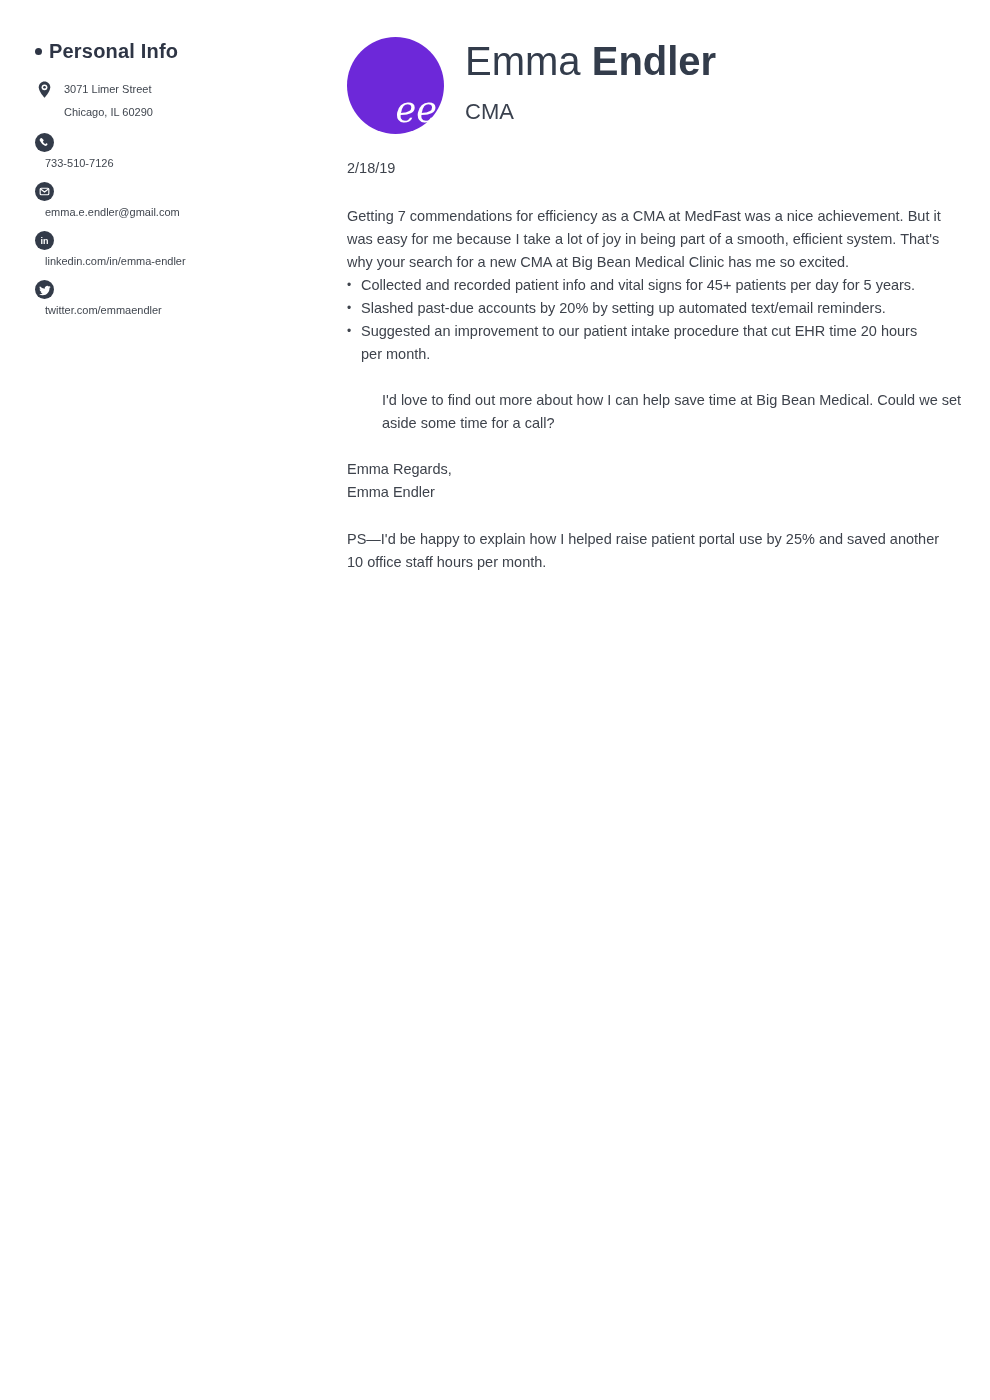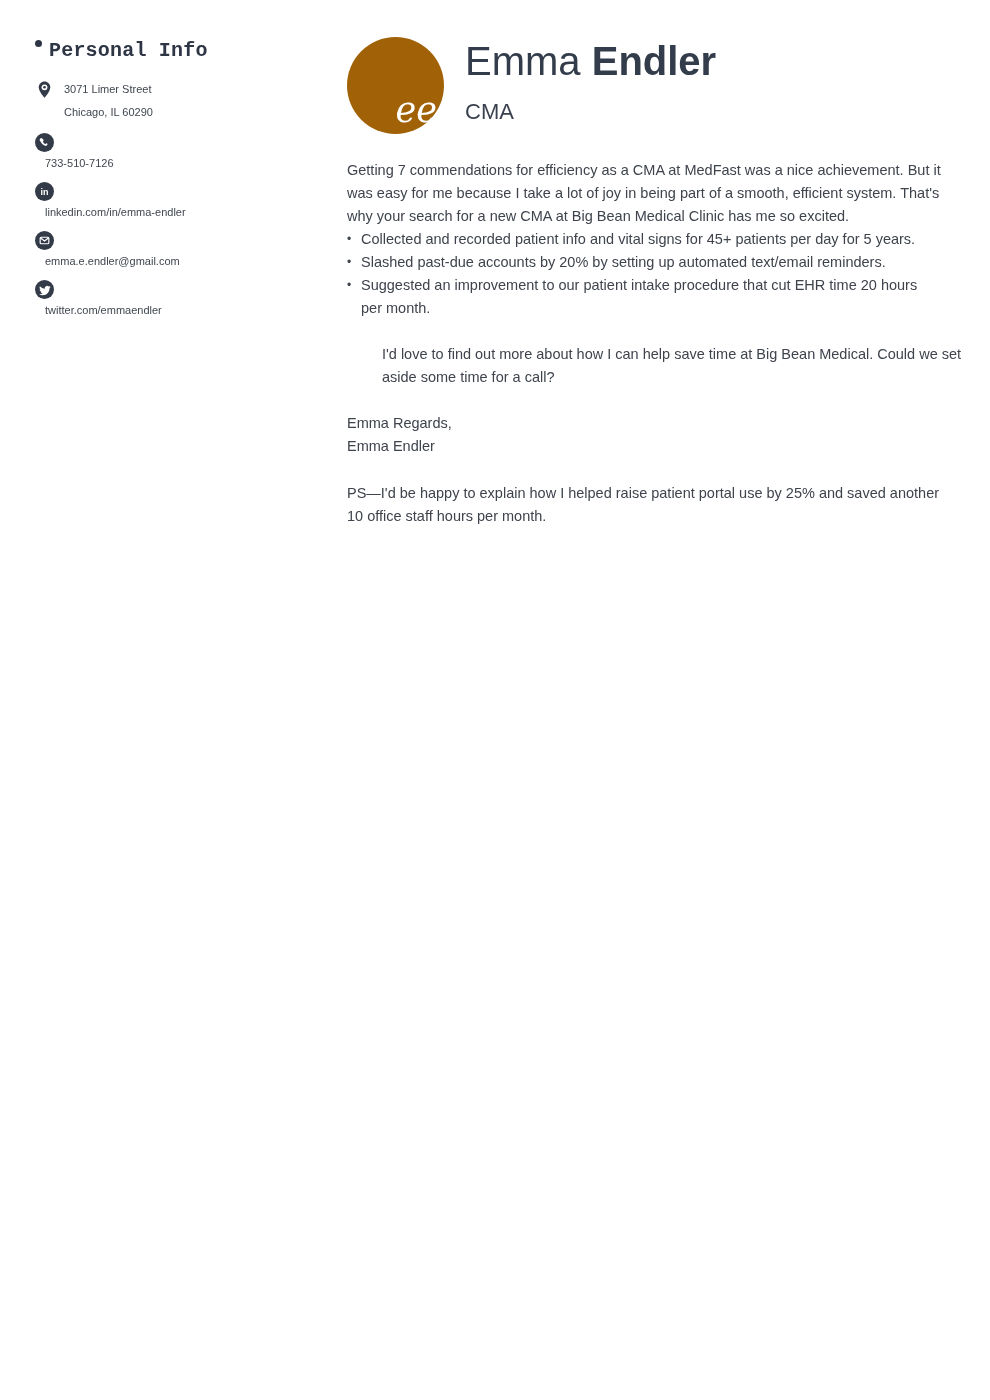--- a/index.html
+++ b/index.html
@@ -6,39 +6,39 @@
   .page{
     position:relative;
     width:990px;height:1400px;
     background:#ffffff;
     font-family:"Liberation Sans",sans-serif;
     color:#3e434c;
     overflow:hidden;
   }
   
   .sidebar{position:absolute;left:35px;top:40px;width:290px;}
-  .sidebar-heading{display:flex;font-family:Liberation Mono, monospace;}
+  .sidebar-heading{display:flex;align-items:center;}
   .heading-dot{width:7px;height:7px;border-radius:50%;background:#2e3545;margin-right:7px;flex:0 0 auto;}
   .sidebar-heading h2{
     margin:0;font-size:20px;line-height:22px;font-weight:bold;color:#2e3545;letter-spacing:.2px;
   }
   .contact-list{margin-top:16px;}
   .contact-item{display:flex;align-items:flex-start;}
   .contact-item.multi{margin-bottom:7px;}
   .contact-item.single{margin-bottom:5px;flex-direction:column;}
   .contact-icon{flex:0 0 19px;width:19px;height:19px;margin-top:2px;}
   .contact-text{
     margin-left:10px;font-size:11px;line-height:23px;color:#40464f;white-space:pre-line;
   }
   
   .main{position:absolute;left:347px;top:37px;width:643px;}
   .header-row{display:flex;align-items:flex-start;}
   .avatar{
     position:relative;width:97px;height:97px;border-radius:50%;
-    background:#a16207;flex:0 0 auto;
+    background:#6d28d9;flex:0 0 auto;
   }
   .avatar-initials{
     position:absolute;right:7px;bottom:6px;
     font-family:"DejaVu Serif",serif;font-style:italic;
     font-size:35px;line-height:35px;color:#ffffff;
   }
   .name-block{margin-left:21px;padding-top:2px;}
   .name-line{font-size:40px;line-height:44px;color:#333c4b;font-weight:400;}
   .name-line .last{font-weight:700;}
   .job-title{font-size:22px;line-height:26px;color:#3a414e;margin-top:16px;}
@@ -85,32 +85,32 @@
         <svg class="contact-icon" viewBox="0 0 18 18">
           <circle cx="9" cy="9" r="9" fill="#333b49"></circle>
           <path d="M12.95 11.45l-1.4-1.4a.88.88 0 0 0-1.24 0l-.52.52a8.2 8.2 0 0 1-2.36-2.36l.52-.52a.88.88 0 0 0 0-1.24l-1.4-1.4a.88.88 0 0 0-1.24 0l-.55.55c-.42.42-.54 1.05-.28 1.6a10.1 10.1 0 0 0 4.92 4.92c.55.26 1.18.14 1.6-.28l.55-.55a.88.88 0 0 0 0-1.24z" fill="#ffffff"></path>
         </svg>
         <span class="contact-text">733-510-7126</span>
       </div>
 
       <div class="contact-item single">
         <svg class="contact-icon" viewBox="0 0 18 18">
           <circle cx="9" cy="9" r="9" fill="#333b49"></circle>
-          <text x="9" y="12.4" text-anchor="middle" font-family="Liberation Sans, sans-serif" font-size="8.5" font-weight="bold" fill="#ffffff">in</text>
+          <rect x="4.9" y="5.9" width="8.2" height="6.2" rx="1" fill="none" stroke="#ffffff" stroke-width="1.1"></rect>
+          <path d="M5.3 6.6 L9 9.5 L12.7 6.6" fill="none" stroke="#ffffff" stroke-width="1.1" stroke-linecap="round" stroke-linejoin="round"></path>
         </svg>
-        <span class="contact-text">linkedin.com/in/emma-endler</span>
+        <span class="contact-text">emma.e.endler@gmail.com</span>
       </div>
 
       <div class="contact-item single">
         <svg class="contact-icon" viewBox="0 0 18 18">
           <circle cx="9" cy="9" r="9" fill="#333b49"></circle>
-          <rect x="4.9" y="5.9" width="8.2" height="6.2" rx="1" fill="none" stroke="#ffffff" stroke-width="1.1"></rect>
-          <path d="M5.3 6.6 L9 9.5 L12.7 6.6" fill="none" stroke="#ffffff" stroke-width="1.1" stroke-linecap="round" stroke-linejoin="round"></path>
+          <text x="9" y="12.4" text-anchor="middle" font-family="Liberation Sans, sans-serif" font-size="8.5" font-weight="bold" fill="#ffffff">in</text>
         </svg>
-        <span class="contact-text">emma.e.endler@gmail.com</span>
+        <span class="contact-text">linkedin.com/in/emma-endler</span>
       </div>
 
       <div class="contact-item single">
         <svg class="contact-icon" viewBox="0 0 18 18">
           <circle cx="9" cy="9" r="9" fill="#333b49"></circle>
           <g transform="translate(3.2,3.4) scale(0.5)">
             <path d="M23.32 6.44c-.81.36-1.68.6-2.6.71a4.52 4.52 0 0 0 1.98-2.5c-.87.52-1.84.9-2.87 1.1a4.51 4.51 0 0 0-7.69 4.11 12.8 12.8 0 0 1-9.3-4.71 4.51 4.51 0 0 0 1.4 6.02c-.74-.02-1.44-.23-2.05-.57v.06a4.51 4.51 0 0 0 3.62 4.42c-.38.1-.78.16-1.19.16-.29 0-.57-.03-.85-.08a4.52 4.52 0 0 0 4.21 3.13 9.05 9.05 0 0 1-5.6 1.93c-.36 0-.72-.02-1.08-.06a12.77 12.77 0 0 0 6.92 2.03c8.3 0 12.84-6.88 12.84-12.84l-.01-.58a9.17 9.17 0 0 0 2.27-2.33z" fill="#ffffff"></path>
           </g>
         </svg>
         <span class="contact-text">twitter.com/emmaendler</span>
@@ -125,20 +125,21 @@
       <div class="avatar">
         <span class="avatar-initials">ee</span>
       </div>
       <div class="name-block">
         <div class="name-line"><span>Emma</span> <span class="last">Endler</span></div>
         <div class="job-title">CMA</div>
       </div>
     </div>
 
     <div class="letter">
+      <div class="block date">2/18/19</div>
 
 
 
       <div class="block para-1">Getting 7 commendations for efficiency as a CMA at MedFast was a nice achievement. But it
 was easy for me because I take a lot of joy in being part of a smooth, efficient system. That's
 why your search for a new CMA at Big Bean Medical Clinic has me so excited.</div>
 
 
       <div class="bullet-list">
         <div class="bullet-row">

